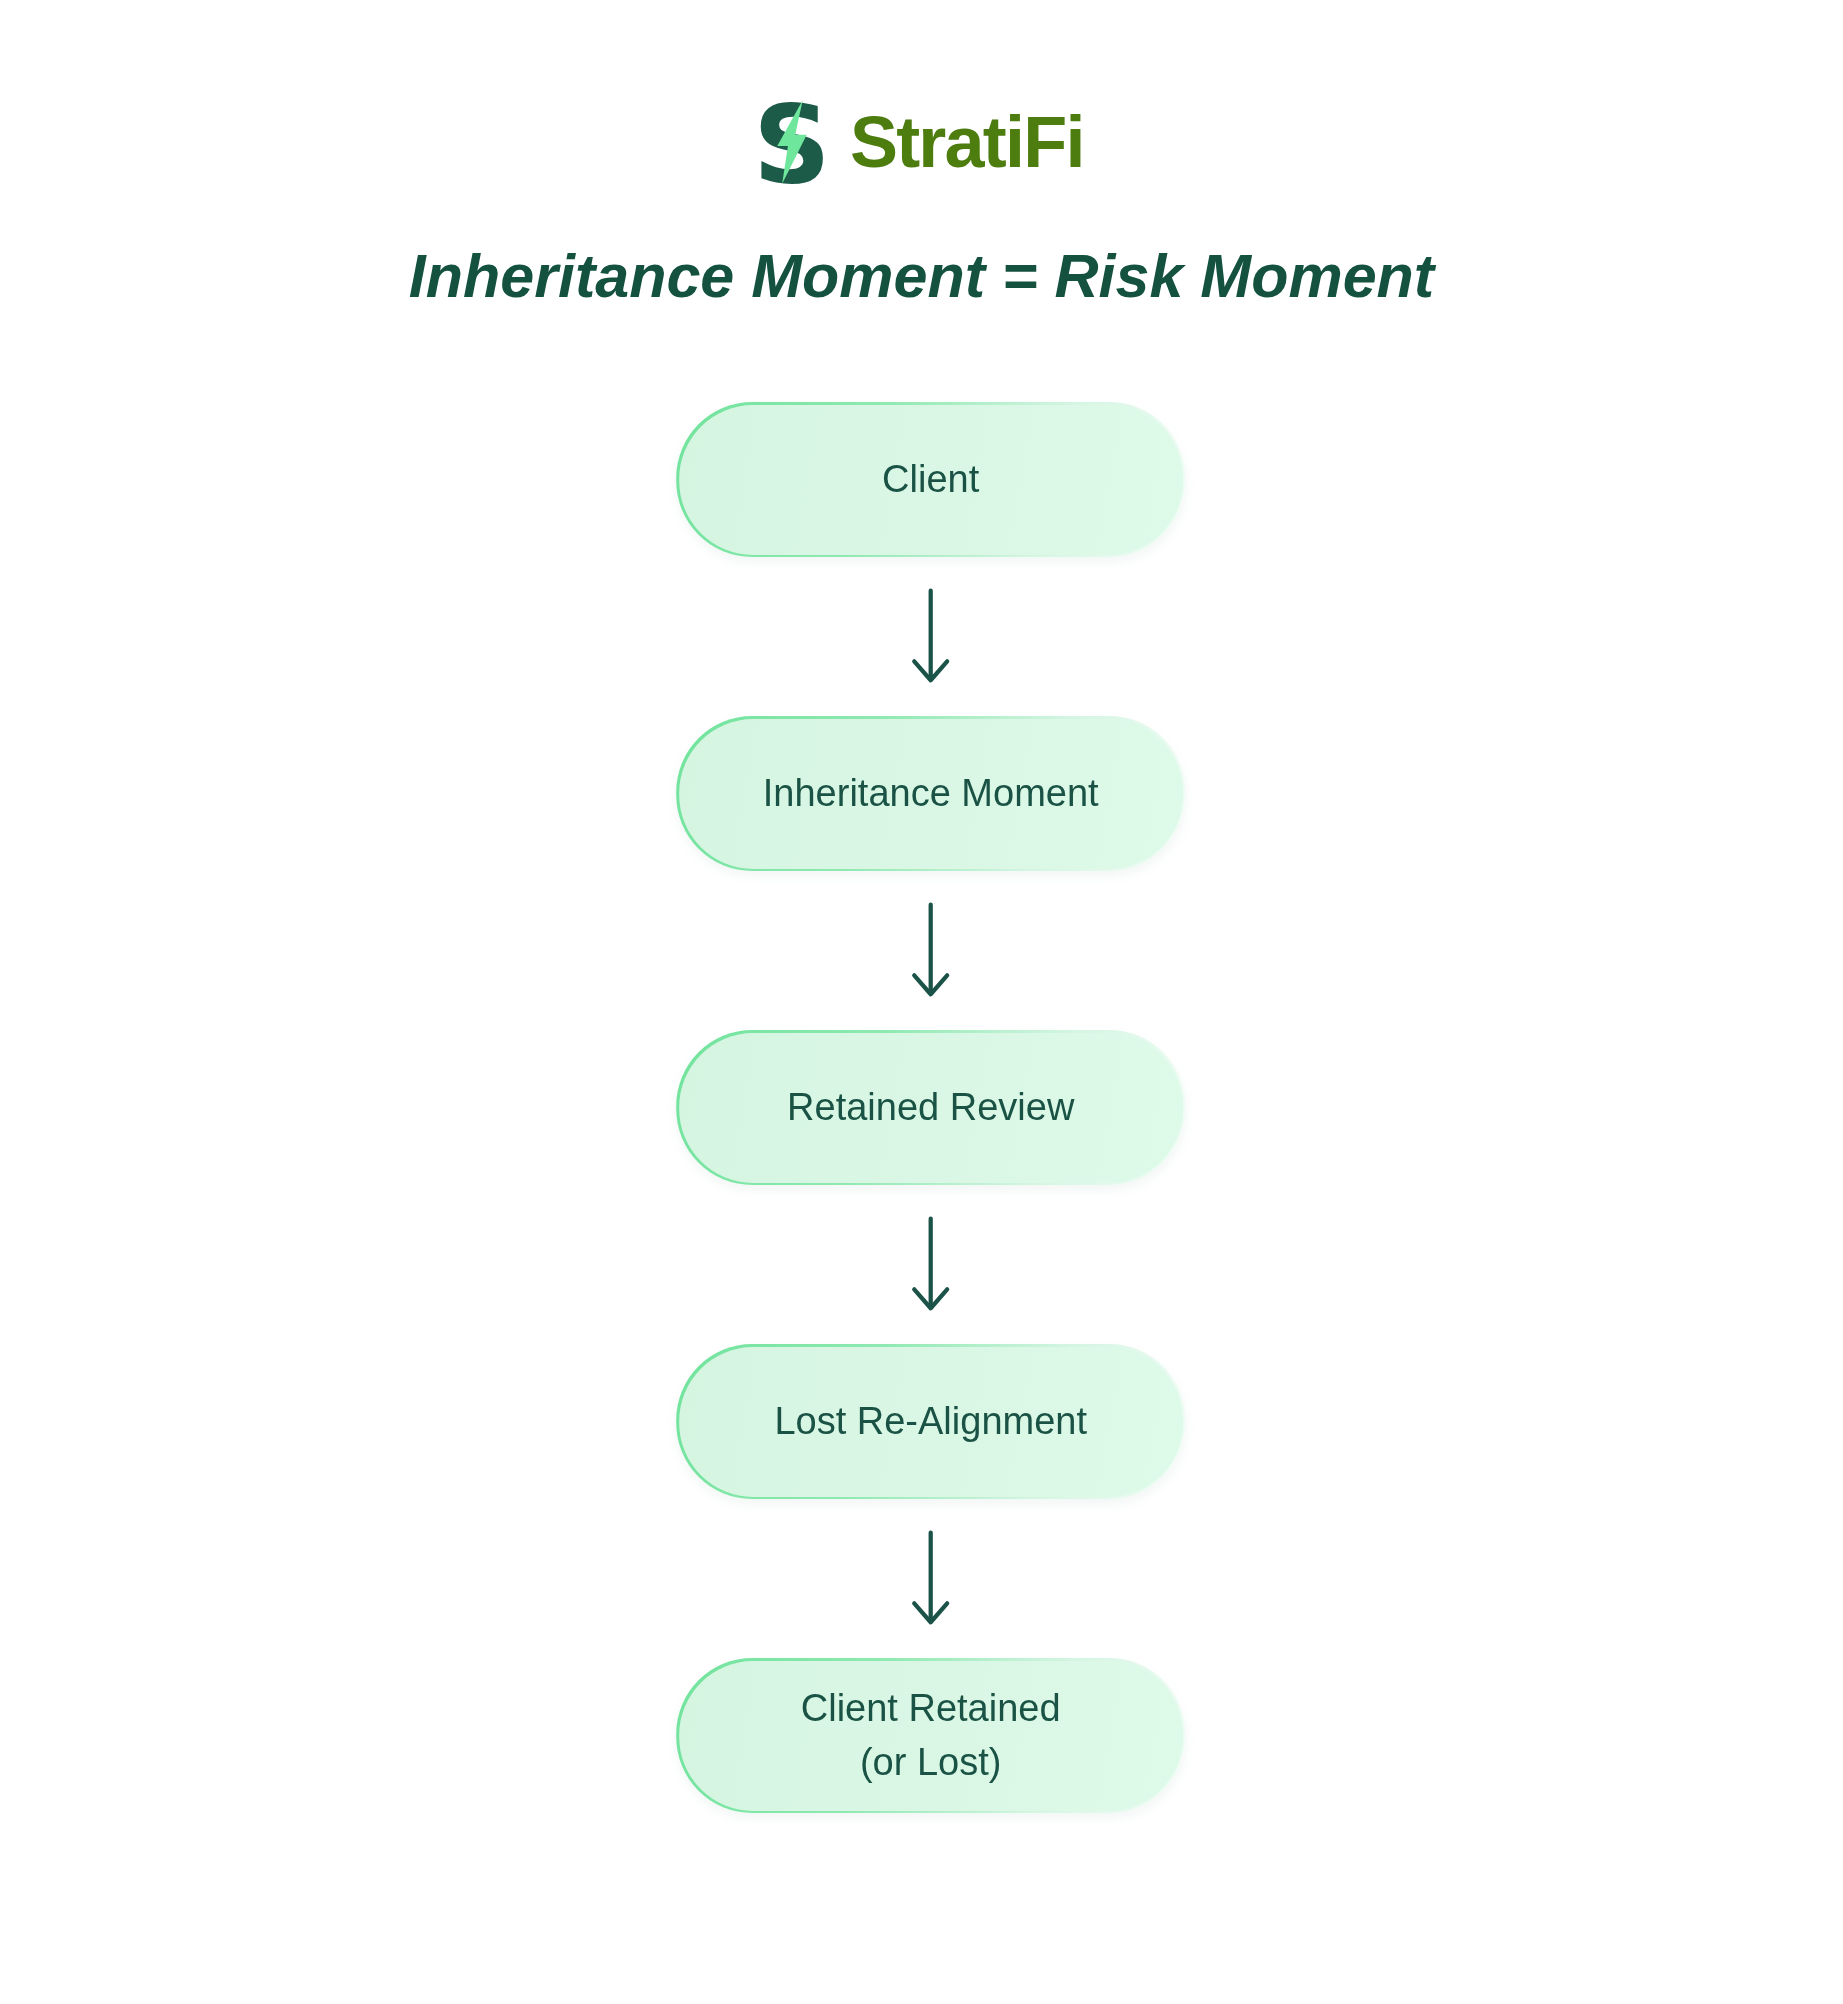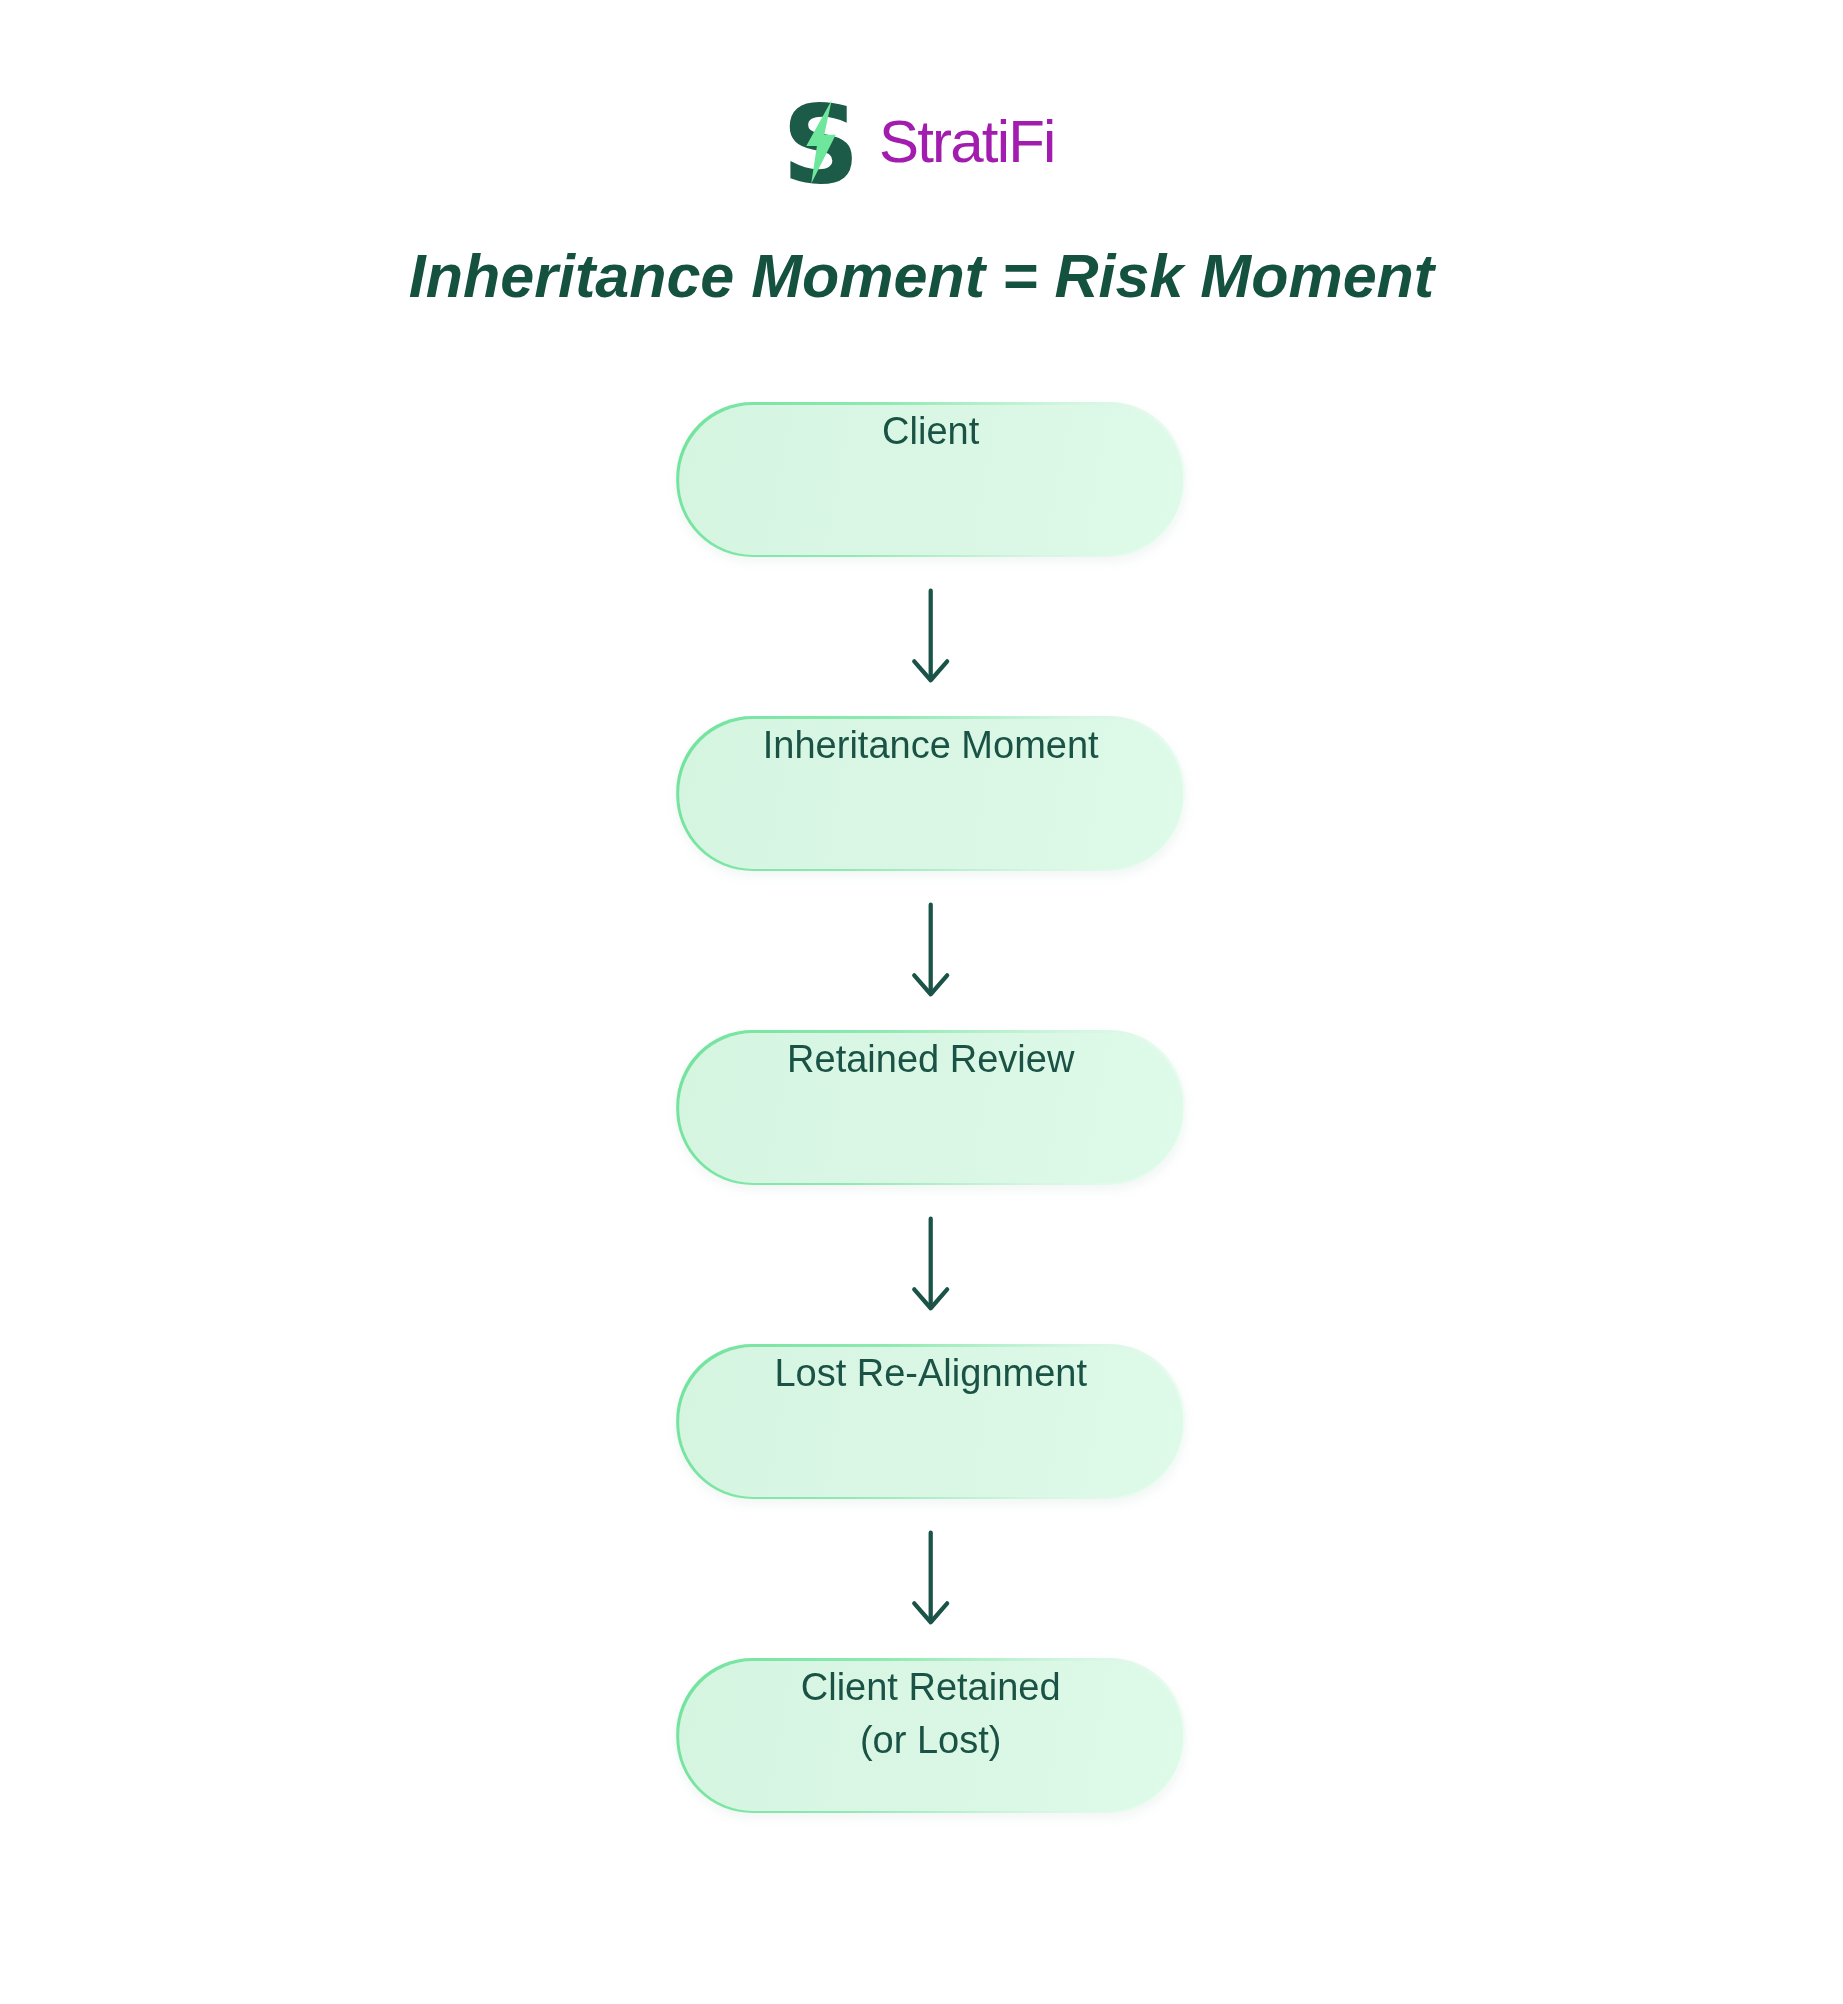--- a/index.html
+++ b/index.html
@@ -17,24 +17,24 @@
   
   .logo-row {
     margin-top: 97px;
     height: 90px;
     display: flex;
     align-items: center;
     gap: 24.6px;
   }
   .logo-mark { width: 66px; height: 90px; display: block; }
   .brand-name {
-    font-size: 60px;
-    font-weight: normal;
+    font-size: 72px;
+    font-weight: bold;
     letter-spacing: -1.8px;
-    color: #a21caf;
+    color: #4d7c0f;
     line-height: 1;
   }
 
   
   .page-title {
     margin-top: 59px;
     font-size: 61px;
     font-weight: bold;
     color: #14523f;
     line-height: 1;
@@ -59,21 +59,21 @@
     background: linear-gradient(105deg, #70e39c 0%, #8fe9b1 38%, #d4f5e2 72%, #f3fdf7 100%);
     box-shadow: 0 4.9px 11px rgba(160, 195, 178, 0.15);
   }
   .node-first { margin-top: 95px; }
   .node-inner {
     width: 100%;
     height: 100%;
     border-radius: 74px;
     background: linear-gradient(100deg, #d5f5e1 0%, #daf7e5 55%, #defae9 100%);
     display: flex;
-    align-items: flex-start;
+    align-items: center;
     justify-content: center;
   }
   .node-label {
     font-size: 38px;
     color: #1a5345;
     text-align: center;
     line-height: 1.42;
     white-space: pre-line;
   }
   .flow-arrow {

